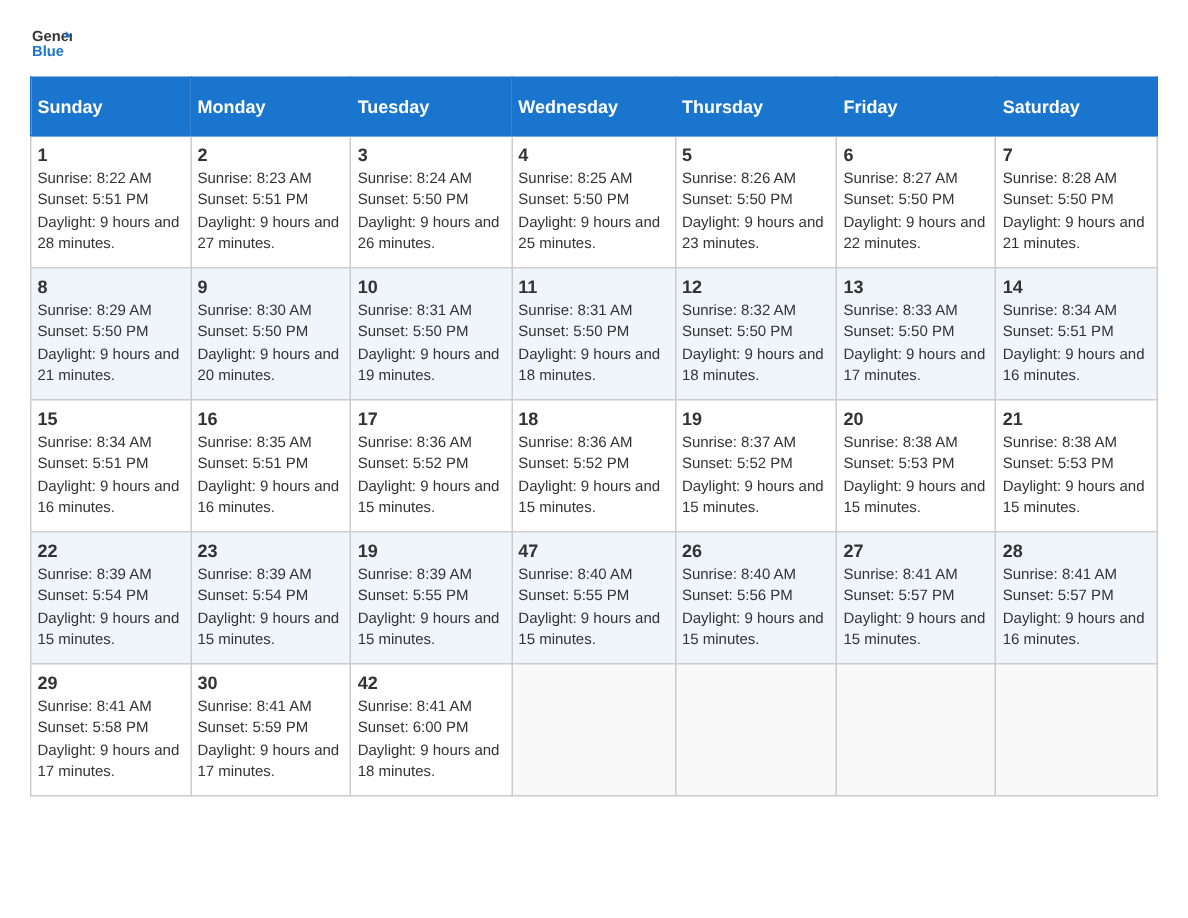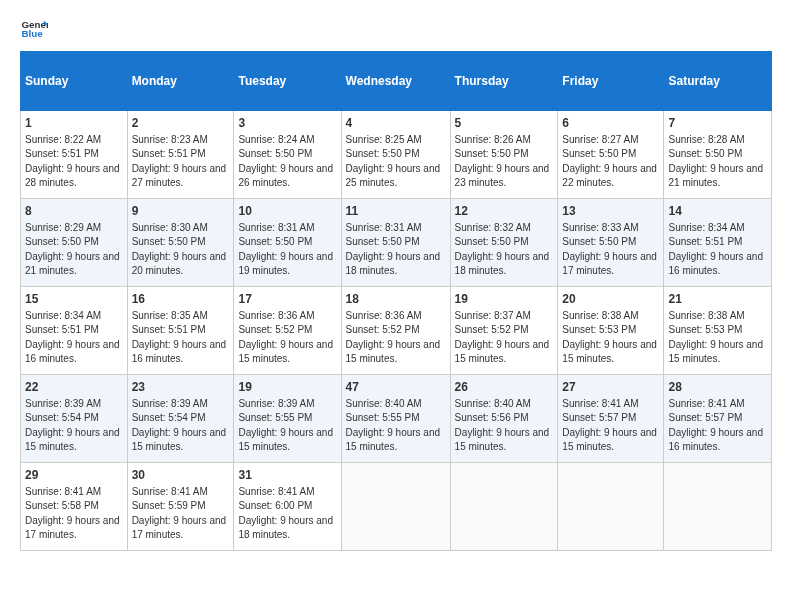--- a/index.html
+++ b/index.html
@@ -44,21 +44,21 @@
       margin-top: 2px;
     }
     .calendar {
       width: 100%;
       border-collapse: collapse;
       font-size: 10px;
     }
     .calendar thead tr th {
       background-color: #1a75cf;
       color: #fff;
-      padding: 22px 4px;
+      padding: 12px 4px;
       text-align: left;
       font-size: 12px;
       font-weight: bold;
       border: 1px solid #1a75cf;
     }
     .calendar tbody tr td {
       vertical-align: top;
       border: 1px solid #ccc;
       padding: 4px 4px;
       width: 113px;
@@ -150,21 +150,21 @@
           <td><span class="day-num">23</span><span class="day-info">Sunrise: 8:39 AM<br>Sunset: 5:54 PM<br>Daylight: 9 hours and 15 minutes.</span></td>
           <td><span class="day-num">19</span><span class="day-info">Sunrise: 8:39 AM<br>Sunset: 5:55 PM<br>Daylight: 9 hours and 15 minutes.</span></td>
           <td><span class="day-num">47</span><span class="day-info">Sunrise: 8:40 AM<br>Sunset: 5:55 PM<br>Daylight: 9 hours and 15 minutes.</span></td>
           <td><span class="day-num">26</span><span class="day-info">Sunrise: 8:40 AM<br>Sunset: 5:56 PM<br>Daylight: 9 hours and 15 minutes.</span></td>
           <td><span class="day-num">27</span><span class="day-info">Sunrise: 8:41 AM<br>Sunset: 5:57 PM<br>Daylight: 9 hours and 15 minutes.</span></td>
           <td><span class="day-num">28</span><span class="day-info">Sunrise: 8:41 AM<br>Sunset: 5:57 PM<br>Daylight: 9 hours and 16 minutes.</span></td>
         </tr>
         <tr>
           <td><span class="day-num">29</span><span class="day-info">Sunrise: 8:41 AM<br>Sunset: 5:58 PM<br>Daylight: 9 hours and 17 minutes.</span></td>
           <td><span class="day-num">30</span><span class="day-info">Sunrise: 8:41 AM<br>Sunset: 5:59 PM<br>Daylight: 9 hours and 17 minutes.</span></td>
-          <td><span class="day-num">31</span><span class="day-info">Sunrise: 8:41 AM<br>Sunset: 6:00 PM<br>Daylight: 9 hours and 18 minutes.</span></td>
+          <td><span class="day-num">42</span><span class="day-info">Sunrise: 8:41 AM<br>Sunset: 6:00 PM<br>Daylight: 9 hours and 18 minutes.</span></td>
           <td class="empty"></td>
           <td class="empty"></td>
           <td class="empty"></td>
           <td class="empty"></td>
         </tr>
       </tbody>
   </table>
 </div>
 
 </body></html>

